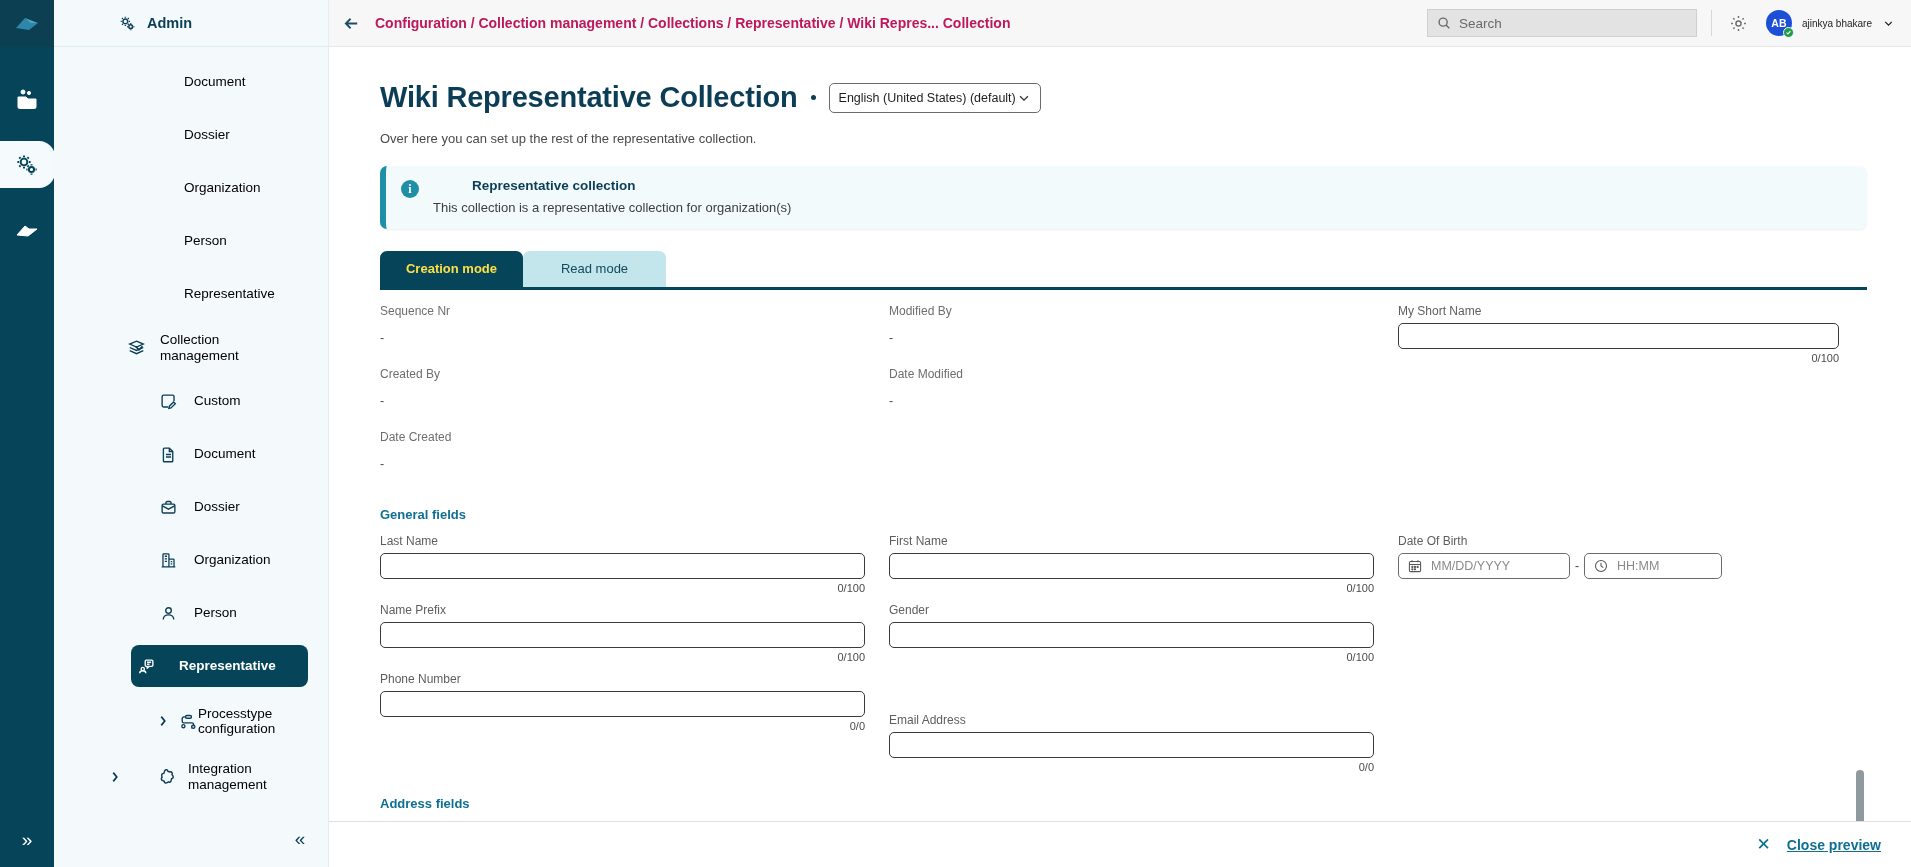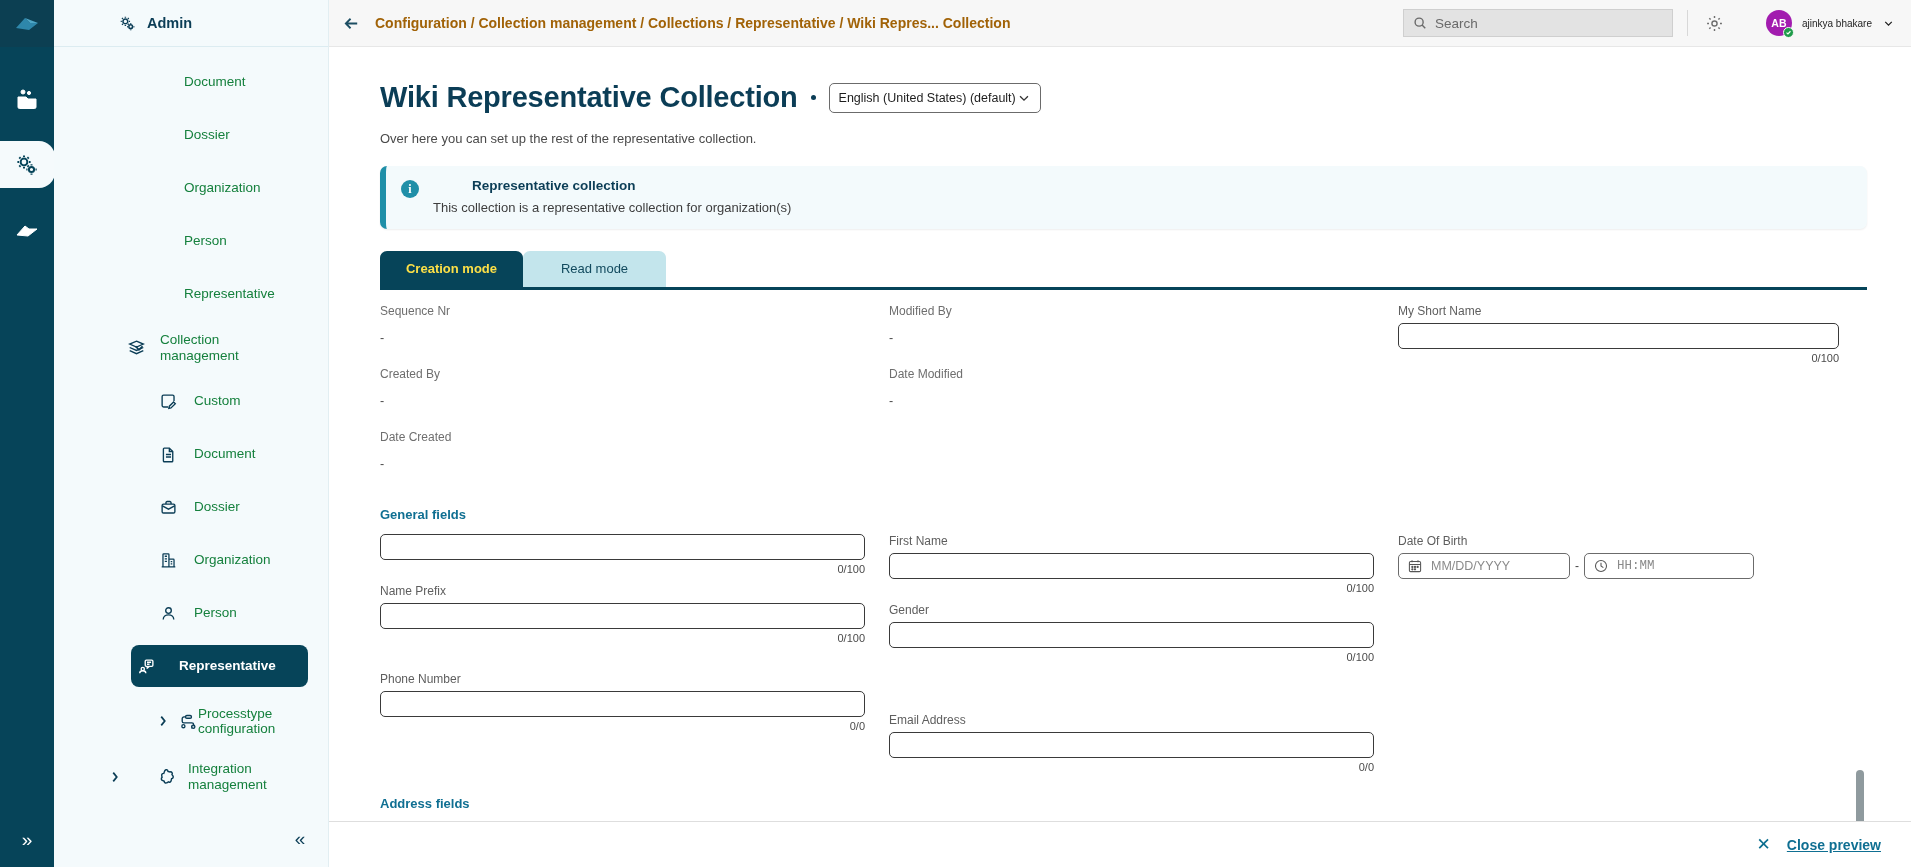--- a/index.html
+++ b/index.html
@@ -44,21 +44,21 @@
   }
   .nav-header {
     height: 47px; display: flex; align-items: center; gap: 11px;
     padding-left: 65px; border-bottom: 1px solid #dcecf1; background:#f4fafc;
   }
   .nav-header .title { font-size: 14.5px; font-weight: bold; color: #0b3d56; }
   .nav-list { padding-top: 14px; flex: 1; overflow: hidden; }
 
   .nav-item {
     display: flex; align-items: center; min-height: 42px;
-    font-size: 13.5px; color: #15803d; cursor: pointer; position: relative;
+    font-size: 13.5px; color: #000000; cursor: pointer; position: relative;
     border-radius: 8px; margin: 0 22px 11px 22px; padding: 6px 10px;
   }
   .nav-item .lbl { line-height: 1.15; }
   .nav-item.lvl0 { padding-left: 108px; }
   .nav-item.lvl0b { padding-left: 28px; gap: 10px; }
   .nav-item.lvl1 { padding-left: 84px; gap: 12px; }
   .nav-item.lvl1 .ico { position:absolute; left:84px; }
   .nav-item.lvl1 .lbl { padding-left: 34px; }
   .nav-item.selected {
     background: #064459; color: #ffffff; font-weight: bold;
@@ -82,36 +82,35 @@
     color: #0b3d56; font-size: 19px;
   }
 
   
   .main { flex: 1; display: flex; flex-direction: column; min-width: 0; background:#fff; }
   .topbar {
     height: 47px; background: #f7f7f7; display: flex; align-items: center;
     border-bottom: 1px solid #e7e7e7; padding: 0 16px 0 8px; gap: 10px;
   }
   .back-arrow { width: 28px; height: 28px; display: flex; align-items: center; justify-content: center; cursor: pointer; color:#0b3d56; }
-  .crumb { font-size: 14px; font-weight: bold; color: #a16207; white-space: nowrap; cursor: pointer; }
+  .crumb { font-size: 14px; font-weight: bold; color: #be185d; white-space: nowrap; cursor: pointer; }
   .topbar-right { margin-left: auto; display: flex; align-items: center; gap: 0; }
   .searchbox {
     width: 270px; height: 28px; background: #e3e3e3; border: 1px solid #cfcfcf;
     border-radius: 0; display: flex; align-items: center; gap: 8px; padding: 0 9px;
     cursor: text;
   }
   .searchbox .ph { font-size: 13.5px; color: #6a6a6a; }
   .divider-v { width:1px; height:26px; background:#d8d8d8; margin: 0 14px; }
   .gear-btn { width:26px;height:26px;display:flex;align-items:center;justify-content:center;cursor:pointer;color:#6e6e6e;}
   .user { display: flex; align-items: center; gap: 10px; cursor: pointer; margin-left: 14px;}
   .avatar {
-    width: 26px; height: 26px; border-radius: 50%; background: #a21caf; color: #fff;
+    width: 26px; height: 26px; border-radius: 50%; background: #1d4ed8; color: #fff;
     font-size: 10.5px; font-weight: bold; display: flex; align-items: center; justify-content: center;
     position: relative;
-    margin-left: 24px;
   }
   .avatar .dot {
     position: absolute; right: -2px; bottom: -2px; width: 11px; height: 11px;
     border-radius: 50%; background: #1f9c4a; border: 1.5px solid #f7f7f7;
     display:flex;align-items:center;justify-content:center;
   }
   .uname { font-size: 10px; color: #1d1d1d; }
 
   
   .content { flex: 1; position: relative; overflow: hidden; padding: 0 0 0 0; }
@@ -165,21 +164,21 @@
   }
   .counter { font-size: 11px; color: #4a4a4a; text-align: right; margin-top: 3px; }
   .field { margin-bottom: 9px; }
   .sec-title { font-size: 13px; font-weight: bold; color: #0f6f92; margin: 14px 0 12px 0; }
 
   .dt-row { display: flex; align-items: center; gap: 5px; }
   .dt-box {
     height: 26px; border: 1px solid #6b6b6b; border-radius: 5px; display: flex;
     align-items: center; gap: 9px; padding: 0 9px; font-size: 12.5px; color: #8a8a8a; background:#fff;
   }
-  .dt-date { width: 172px; } .dt-time { width: 170px; font-family: Liberation Mono, monospace; }
+  .dt-date { width: 172px; } .dt-time { width: 138px; }
   .sel-box {
     height: 28px; border: 1px solid #3a3a3a; border-radius: 5px; display: flex;
     align-items: center; justify-content: space-between; padding: 0 9px;
     font-size: 12.5px; color: #6a6a6a; background: #fff; width: 100%;
   }
 
   .scrollbar-track {
     position: absolute; right: 3px; top: 0; width: 8px; height: 100%; background: transparent;
   }
   .scrollbar-thumb {
@@ -501,20 +500,21 @@
                     <div class="txt-input"></div>
                     <div class="counter">0/100</div>
                   </div>
                 </div>
               </div>
 
               <div class="grid3">
                 <div class="col-pad">
                   <div class="sec-title">General fields</div>
                   <div class="field">
+                    <div class="field-label">Last Name</div>
                     <div class="txt-input"></div>
                     <div class="counter">0/100</div>
                   </div>
                   <div class="field">
                     <div class="field-label">Name Prefix</div>
                     <div class="txt-input"></div>
                     <div class="counter">0/100</div>
                   </div>
                 </div>
 

